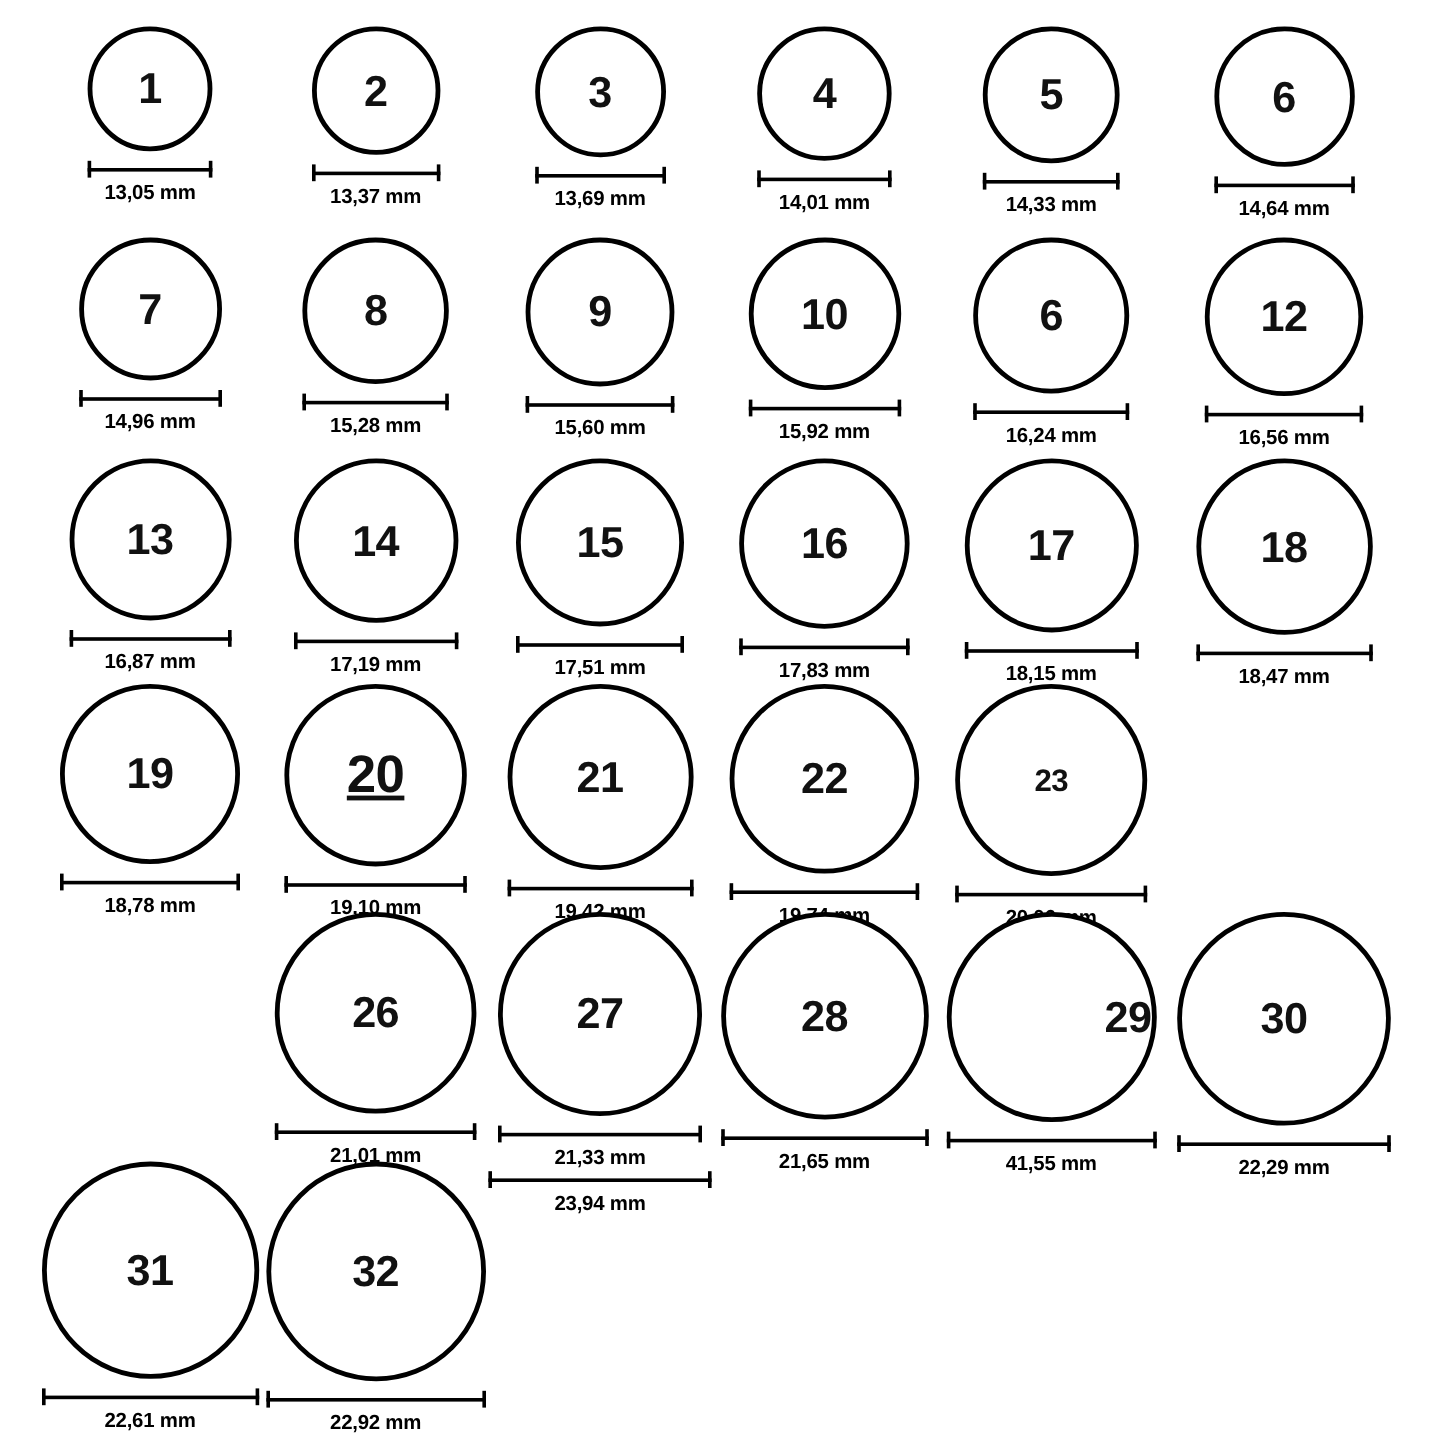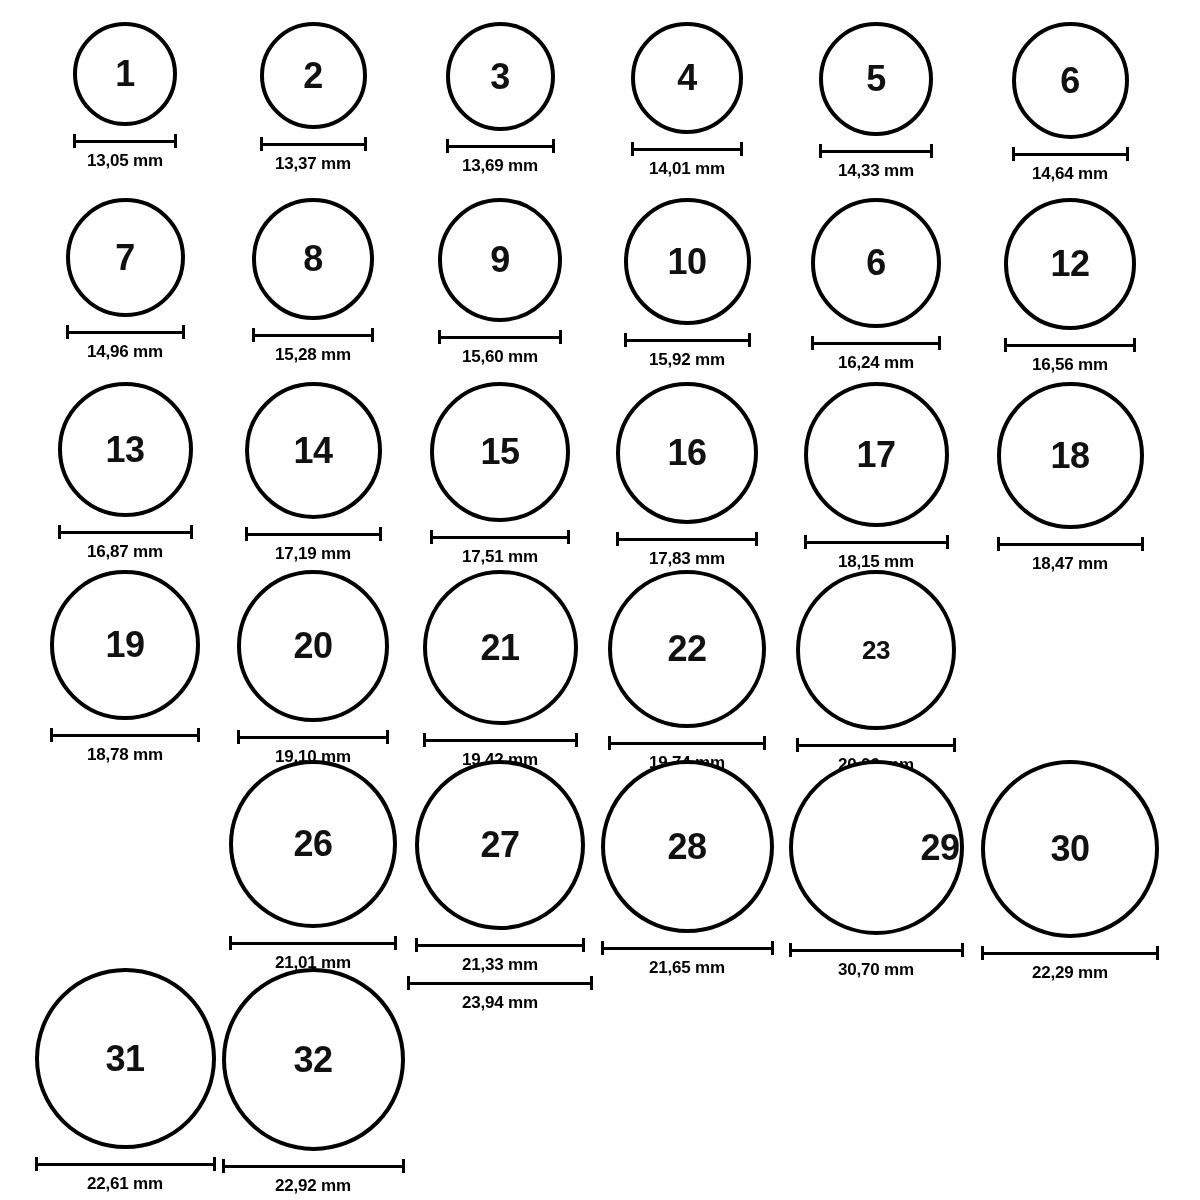--- a/index.html
+++ b/index.html
@@ -283,21 +283,21 @@
       </div>
       <div class="measure-bar" style="width: 150px; margin-top: 8px;">
         <div class="bar-line"></div>
         <div class="cap left"></div>
         <div class="cap right"></div>
       </div>
       <div class="mm-label">18,78 mm</div>
     </div>
     <div class="size-cell" style="left: 228px; top: 570px; width: 170px;">
       <div class="ring-circle" style="width: 152px; height: 152px;">
-        <span class="ring-number" style="font-size: 36px;">20</span>
+        <span class="ring-number" style="font-size: 44px; text-decoration: underline;">20</span>
       </div>
       <div class="measure-bar" style="width: 152px; margin-top: 8px;">
         <div class="bar-line"></div>
         <div class="cap left"></div>
         <div class="cap right"></div>
       </div>
       <div class="mm-label">19,10 mm</div>
     </div>
     <div class="size-cell" style="left: 415px; top: 570px; width: 170px;">
       <div class="ring-circle" style="width: 155px; height: 155px;">
@@ -367,21 +367,21 @@
     </div>
     <div class="size-cell" style="left: 791px; top: 760px; width: 170px;">
       <div class="ring-circle" style="width: 175px; height: 175px; justify-content: flex-end;">
         <span class="ring-number" style="font-size: 36px;">29</span>
       </div>
       <div class="measure-bar" style="width: 175px; margin-top: 8px;">
         <div class="bar-line"></div>
         <div class="cap left"></div>
         <div class="cap right"></div>
       </div>
-      <div class="mm-label">30,70 mm</div>
+      <div class="mm-label">41,55 mm</div>
     </div>
     <div class="size-cell" style="left: 985px; top: 760px; width: 170px;">
       <div class="ring-circle" style="width: 178px; height: 178px;">
         <span class="ring-number" style="font-size: 36px;">30</span>
       </div>
       <div class="measure-bar" style="width: 178px; margin-top: 8px;">
         <div class="bar-line"></div>
         <div class="cap left"></div>
         <div class="cap right"></div>
       </div>

